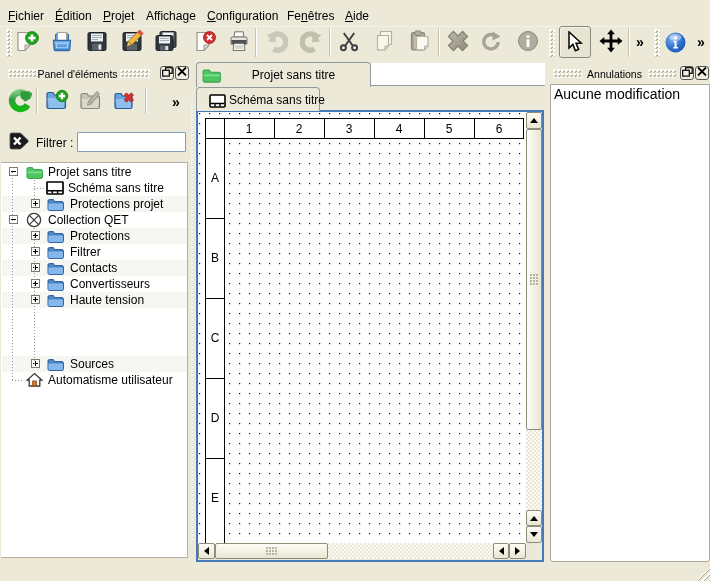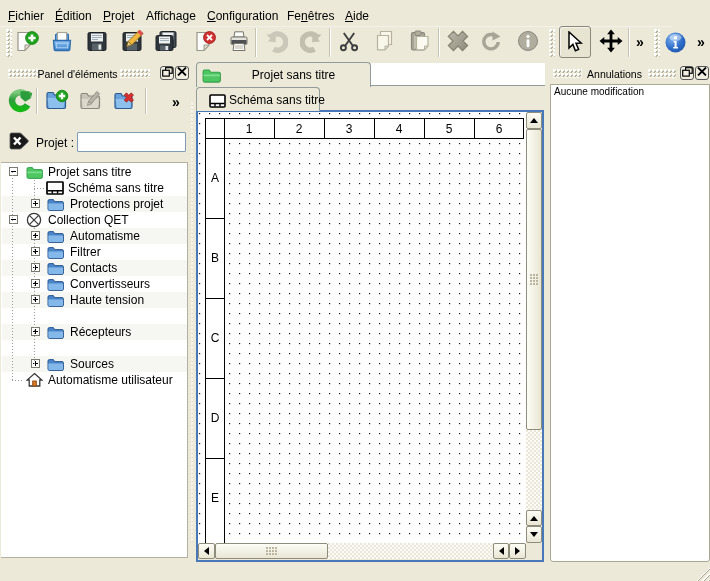--- a/index.html
+++ b/index.html
@@ -253,21 +253,21 @@
         <path d="M12.2 4.2 L15.1 7.1 L18 4.2 L20.8 7 L17.9 9.9 L20.8 12.8 L18 15.6 L15.1 12.7 L12.2 15.6 L9.4 12.8 L12.3 9.9 L9.4 7 Z" fill="#d83030" stroke="#8a1010" stroke-width="0.8" transform="translate(2 0) scale(0.82) translate(1.8 0.5)"></path>
       </svg>
     <div class="abs sep" style="left:145px;top:2px;height:26px"></div>
     <div class="abs chev" style="left:172px;top:8px">»</div>
   </div>
   <div class="abs" id="filter-row" style="left:0;top:68px;width:190px;height:28px">
     <svg class="abs" style="left:9px;top:1px" width="21" height="21">
         <path d="M1 3.5 Q1 2 2.5 2 L10.5 2 Q11.5 2 12.3 2.8 L19 9.3 Q19.8 10 19 10.9 L12.3 17.3 Q11.5 18 10.5 18 L2.5 18 Q1 18 1 16.5 Z" fill="#1a1a1a" stroke="#555" stroke-width="0.8"></path>
         <path d="M5 6.5 L11.5 13.5 M11.5 6.5 L5 13.5" stroke="#fff" stroke-width="2.4"></path>
       </svg>
-    <div class="abs" style="left:36px;top:6px;font-size:12px">Projet :</div>
+    <div class="abs" style="left:36px;top:6px;font-size:12px">Filtrer :</div>
     <input class="abs" style="left: 77px; top: 2px; width: 109px; height: 20px; border: 1px solid rgb(127, 157, 185); background: rgb(255, 255, 255); border-radius: 1px;">
   </div>
   <div class="abs" id="tree" style="left:1px;top:100px;width:187px;height:396px;background:#fff;border:1px solid #b4b1a0;border-left:none;overflow:hidden">
     <div class="vbr" style="left:11px;top:9px;height:209px"></div>
     <div class="vbr" style="left:33px;top:17px;height:24px"></div>
     <div class="vbr" style="left:33px;top:65px;height:137px"></div>
     <div class="hbr" style="left:33px;top:25px;width:10px"></div>
     <div class="hbr" style="left:11px;top:217px;width:10px"></div>
     <div class="row" style="top:1px">
         <div class="expander" style="left:7px"></div>
@@ -298,21 +298,21 @@
           <circle cx="8" cy="8" r="6.6" fill="#fff" stroke="#3a3a3a" stroke-width="1.3"></circle>
           <path d="M3.6 3.6 L12.4 12.4 M12.4 3.6 L3.6 12.4" stroke="#3a3a3a" stroke-width="1.2"></path>
         </svg>
         <span class="abs treetxt" style="left:46px">Collection QET</span>
       </div>
     <div class="row rowg" style="top:65px">
         <div class="expander plus" style="left:29px"></div>
         <svg class="abs bf" style="left:45px;top:2px" width="17" height="13">
           <use href="#bfd"></use>
         </svg>
-        <span class="abs treetxt" style="left:68px">Automatisme</span>
+        <span class="abs treetxt" style="left:68px">Protections</span>
       </div>
     <div class="row" style="top:81px">
         <div class="expander plus" style="left:29px"></div>
         <svg class="abs bf" style="left:45px;top:2px" width="17" height="13">
           <use href="#bfd"></use>
         </svg>
         <span class="abs treetxt" style="left:68px">Filtrer</span>
       </div>
     <div class="row rowg" style="top:97px">
         <div class="expander plus" style="left:29px"></div>
@@ -327,27 +327,20 @@
           <use href="#bfd"></use>
         </svg>
         <span class="abs treetxt" style="left:68px">Convertisseurs</span>
       </div>
     <div class="row rowg" style="top:129px">
         <div class="expander plus" style="left:29px"></div>
         <svg class="abs bf" style="left:45px;top:2px" width="17" height="13">
           <use href="#bfd"></use>
         </svg>
         <span class="abs treetxt" style="left:68px">Haute tension</span>
-      </div>
-    <div class="row rowg" style="top:161px">
-        <div class="expander plus" style="left:29px"></div>
-        <svg class="abs bf" style="left:45px;top:2px" width="17" height="13">
-          <use href="#bfd"></use>
-        </svg>
-        <span class="abs treetxt" style="left:68px">Récepteurs</span>
       </div>
     <div class="row rowg" style="top:193px">
         <div class="expander plus" style="left:29px"></div>
         <svg class="abs bf" style="left:45px;top:2px" width="17" height="13">
           <use href="#bfd"></use>
         </svg>
         <span class="abs treetxt" style="left:68px">Sources</span>
       </div>
     <div class="row" style="top:209px">
         <svg class="abs" style="left:24px;top:0" width="17" height="16">
@@ -452,17 +445,17 @@
     <div class="abs dots" style="left:100px;top:6px;width:28px;height:9px"></div>
     <div class="abs dockbtn" style="left:132px;top:3px"><svg width="11" height="10" viewBox="0 0 11 10">
           <rect x="3.6" y="0.7" width="6.6" height="5.6" fill="none" stroke="#000" stroke-width="1.2"></rect>
           <rect x="0.7" y="3.3" width="6.6" height="5.8" fill="#f2efe2" stroke="#000" stroke-width="1.2"></rect>
         </svg></div>
     <div class="abs dockbtn" style="left:147px;top:3px"><svg width="10" height="9" viewBox="0 0 10 9">
           <path d="M1 0.5 9 8.5 M9 0.5 1 8.5" stroke="#000" stroke-width="1.8"></path>
         </svg></div>
   </div>
   <div class="abs" style="left:2px;top:22px;width:160px;height:478px;background:#fff;border:1px solid #aaa795;border-radius:0 0 3px 3px">
-    <div style="padding:1px 0 0 3px;font-size:10px">Aucune modification</div>
+    <div style="padding:1px 0 0 3px;font-size:14px">Aucune modification</div>
   </div>
 </div>
 
 <div class="abs" style="left:696px;top:567px;width:14px;height:14px;background:repeating-linear-gradient(135deg,rgba(0,0,0,0) 0 2px,#fff 2px 3px,#a8a48e 3px 4px);clip-path:polygon(100% 0,100% 100%,0 100%)"></div>
 
 </body></html>

